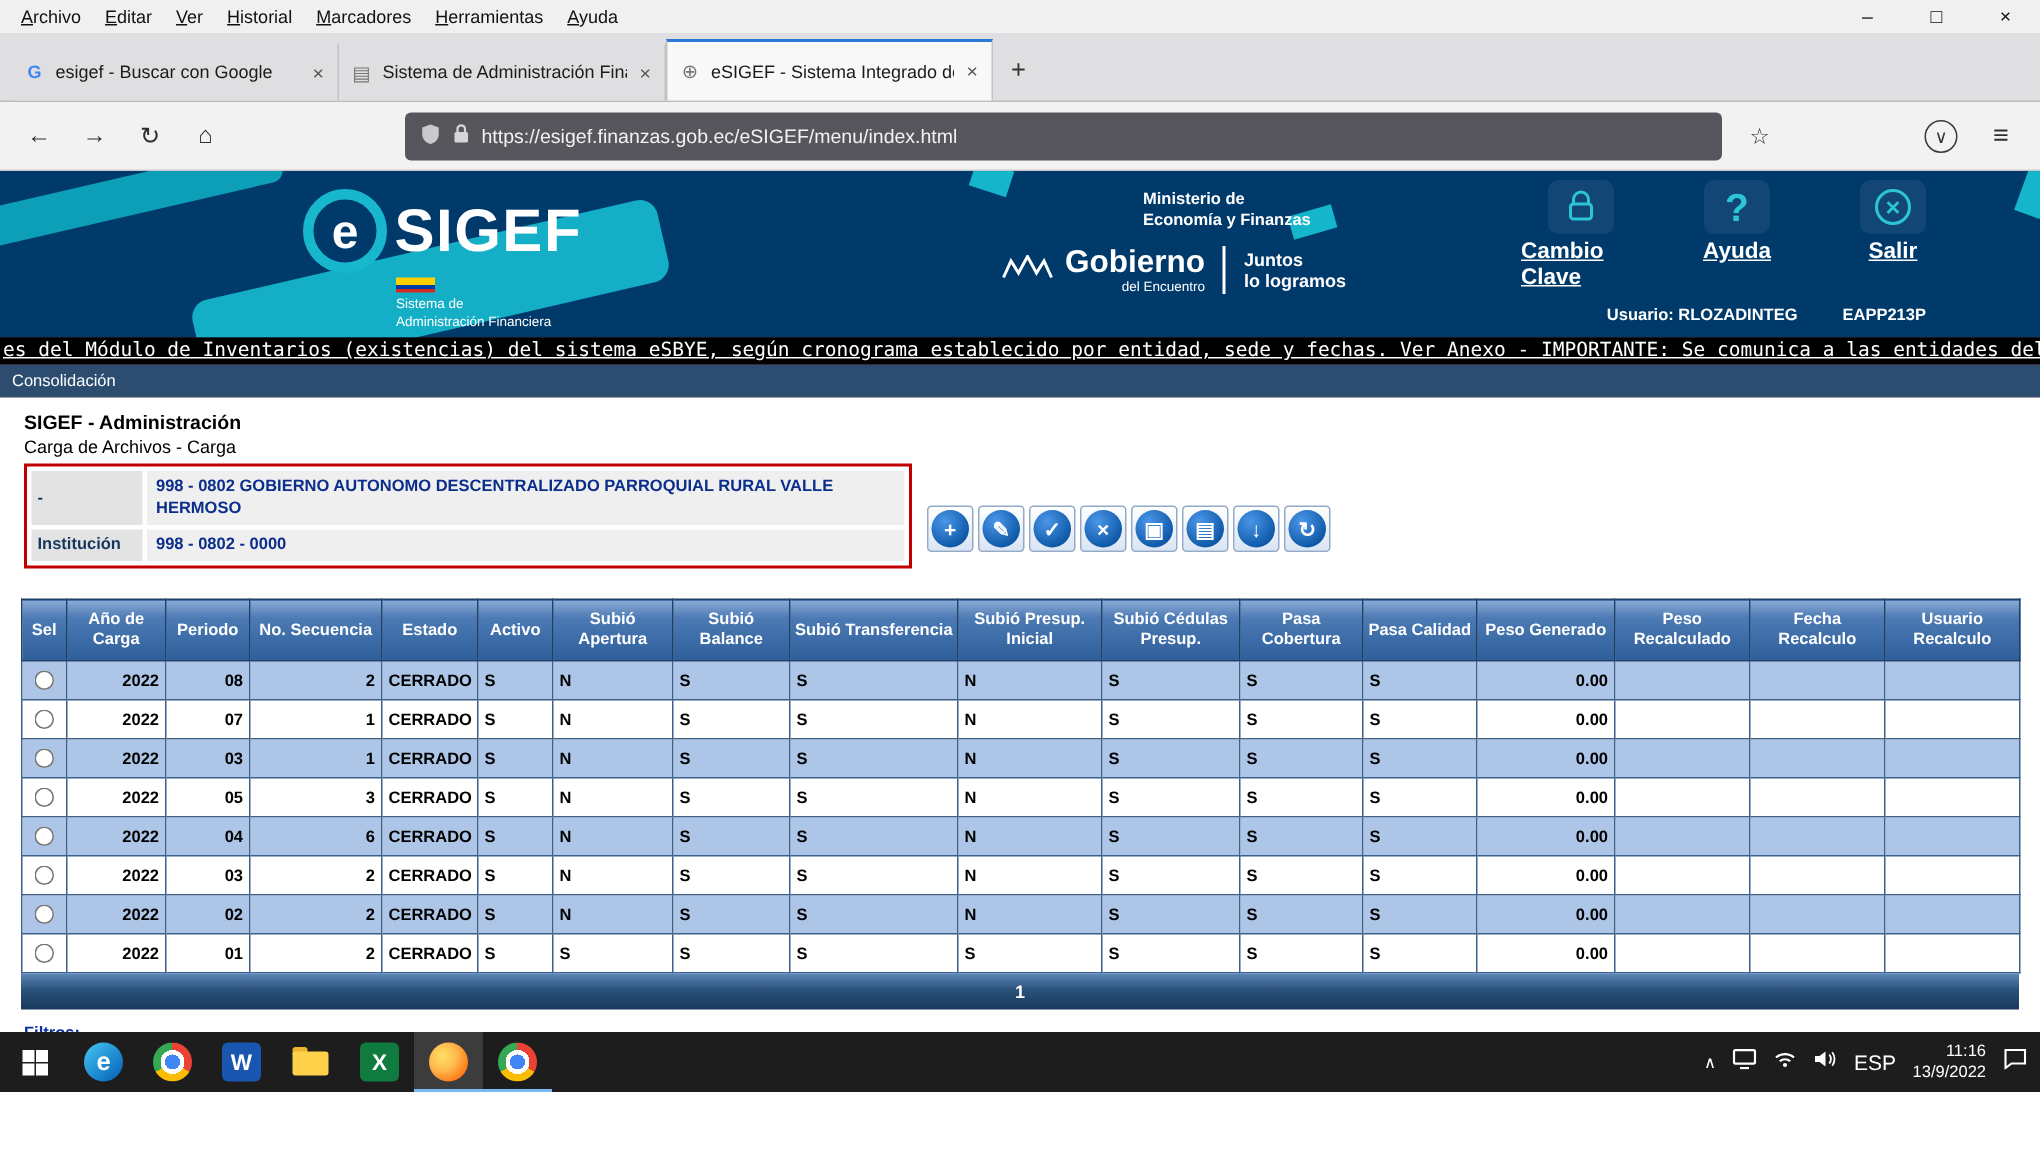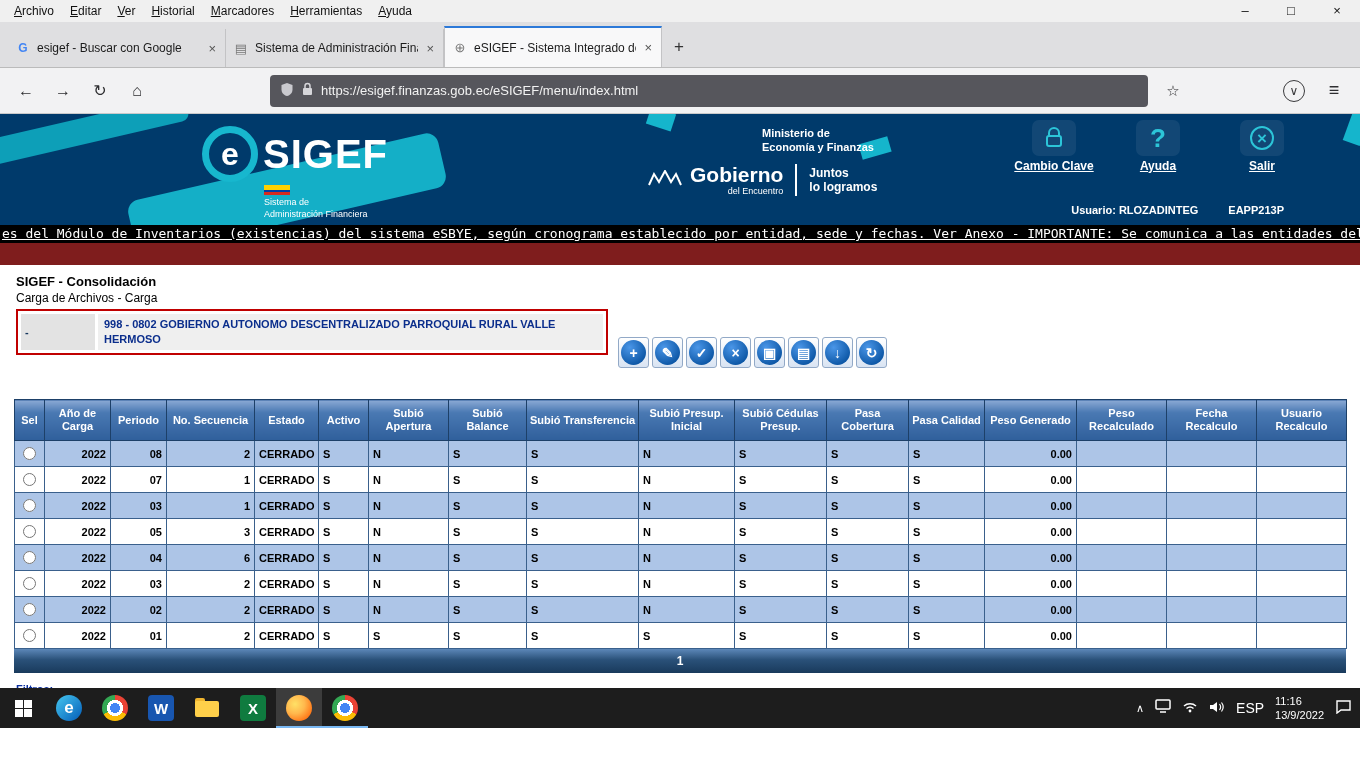--- a/index.html
+++ b/index.html
@@ -44,30 +44,30 @@
   .deco-c{left:648px;top:-4px;width:26px;height:18px;transform:rotate(18deg);}
   .deco-d{left:860px;top:26px;width:30px;height:16px;transform:rotate(-16deg);}
   .deco-e{left:1348px;top:-4px;width:18px;height:34px;transform:rotate(20deg);}
   .logo{position:absolute;left:202px;top:12px;z-index:2;}
   .logo-row{display:flex;align-items:center;}
   .logo-e{width:56px;height:56px;border-radius:50%;border:7px solid #17b7ce;background:#003a6b;display:flex;align-items:center;justify-content:center;font-size:32px;font-weight:bold;color:#fff;box-sizing:border-box;}
   .logo-text{font-size:40px;font-weight:bold;letter-spacing:1px;margin-left:5px;line-height:1;}
   .logo-flag{width:26px;height:10px;margin:3px 0 2px 62px;background:linear-gradient(180deg,#ffd100 0 50%,#003da5 50% 75%,#d52b1e 75% 100%);}
   .logo-subtext{font-size:9px;margin-left:62px;line-height:1.3;}
   .ministry{position:absolute;left:762px;top:12px;font-size:11px;font-weight:bold;line-height:1.3;z-index:2;}
-  .gov{position:absolute;left:648px;top:50px;display:flex;align-items:center;gap:8px;z-index:2;}
+  .gov{position:absolute;left:668px;top:50px;display:flex;align-items:center;gap:8px;z-index:2;}
   .gov-namecol{display:flex;flex-direction:column;align-items:flex-end;}
   .gov-name{font-size:21px;font-weight:bold;line-height:1;}
   .gov-sub{font-size:9px;margin-top:1px;}
   .gov-divider{width:2px;height:32px;background:#fff;margin:0 4px;}
   .gov-slogan{font-size:12px;font-weight:bold;line-height:1.2;}
   .hdr-actions{position:absolute;right:58px;top:6px;display:flex;gap:24px;z-index:2;}
   .hdr-action{display:flex;flex-direction:column;align-items:center;width:80px;}
   .hdr-action-icon{height:36px;display:flex;align-items:center;justify-content:center;background:rgba(255,255,255,.07);border-radius:7px;width:44px;}
-  .hdr-action-label{font-size:12px;font-weight:bold;text-decoration:underline;margin-top:3px;}
+  .hdr-action-label{font-size:15px;font-weight:bold;text-decoration:underline;margin-top:3px;}
   .q-icon{font-size:26px;font-weight:bold;color:#2cc5d8;line-height:1;}
   .x-icon{width:24px;height:24px;border:2px solid #2cc5d8;border-radius:50%;color:#2cc5d8;font-size:17px;font-weight:bold;display:flex;align-items:center;justify-content:center;box-sizing:border-box;line-height:1;}
   .userline{position:absolute;right:76px;top:90px;display:flex;gap:30px;font-size:11px;font-weight:bold;z-index:2;}
 
   
   .ticker{position:absolute;top:225px;left:0;right:0;height:18px;background:#000;color:#fff;font-family:"DejaVu Sans Mono",monospace;font-size:13px;line-height:18px;white-space:nowrap;overflow:hidden;padding-left:2px;box-sizing:border-box;}
   .ticker span{text-decoration:underline;}
   .crumb{position:absolute;top:243px;left:0;right:0;height:22px;background:#2c4d70;color:#fff;font-size:11px;line-height:22px;padding-left:8px;box-sizing:border-box;}
 
   
@@ -106,21 +106,21 @@
   .ticon.excel{border-radius:4px;background:#0f7b3f;font-size:15px;}
   .ticon.explorer{position:relative;}
   .folder-body{position:absolute;left:1px;top:6px;width:24px;height:16px;background:#ffd04a;border-radius:2px;}
   .folder-tab{position:absolute;left:1px;top:3px;width:10px;height:5px;background:#f0b52f;border-radius:2px 2px 0 0;}
   .ticon.firefox{border-radius:50%;background:radial-gradient(circle at 35% 35%,#ffe066 0%,#ffb84d 40%,#ff7a1a 75%,#e8590c 100%);}
   .task.active{background:rgba(255,255,255,.14);box-shadow:inset 0 -2px 0 #79b8f3;}
   .task.open{box-shadow:inset 0 -2px 0 #79b8f3;}
   .tray{margin-left:auto;display:flex;align-items:center;gap:11px;padding-right:8px;}
   .tray-chevron{font-size:11px;}
   .tray-lang{font-size:14px;}
-  .tray-clock{font-size:11px;line-height:1.3;}
+  .tray-clock{font-size:11px;line-height:1.3;text-align:right;}
 </style>
 </head>
 <body>
 
 <div class="screen">
 
   <div class="menubar">
     <div style="display:flex">
         <span class="menu-item">Archivo</span>
         <span class="menu-item">Editar</span>
@@ -243,29 +243,34 @@
     </div>
 
     <div class="userline">
       <span>Usuario: RLOZADINTEG</span>
       <span>EAPP213P</span>
     </div>
   </div>
 
   <div class="ticker"><span>es del Módulo de Inventarios (existencias) del sistema eSBYE, según cronograma establecido por entidad, sede y fechas. Ver Anexo - IMPORTANTE: Se comunica a las entidades del PGE, sobre la la Actuali</span></div>
 
+  <div class="crumb">Consolidación</div>
 
   <div class="content">
-    <div class="page-title">SIGEF - Consolidación</div>
+    <div class="page-title">SIGEF - Administración</div>
     <div class="page-subtitle">Carga de Archivos - Carga</div>
 
     <div class="form-box">
         <div class="form-row">
           <div class="form-label">-</div>
           <div class="form-value">998 - 0802 GOBIERNO AUTONOMO DESCENTRALIZADO PARROQUIAL RURAL VALLE HERMOSO</div>
+        </div>
+        <div class="form-row">
+          <div class="form-label">Institución</div>
+          <div class="form-value">998 - 0802 - 0000</div>
         </div>
       </div>
 
     <div class="action-toolbar">
         <button class="tool-btn">
           <span class="tool-circle">+</span>
         </button>
         <button class="tool-btn">
           <span class="tool-circle">✎</span>
         </button>

